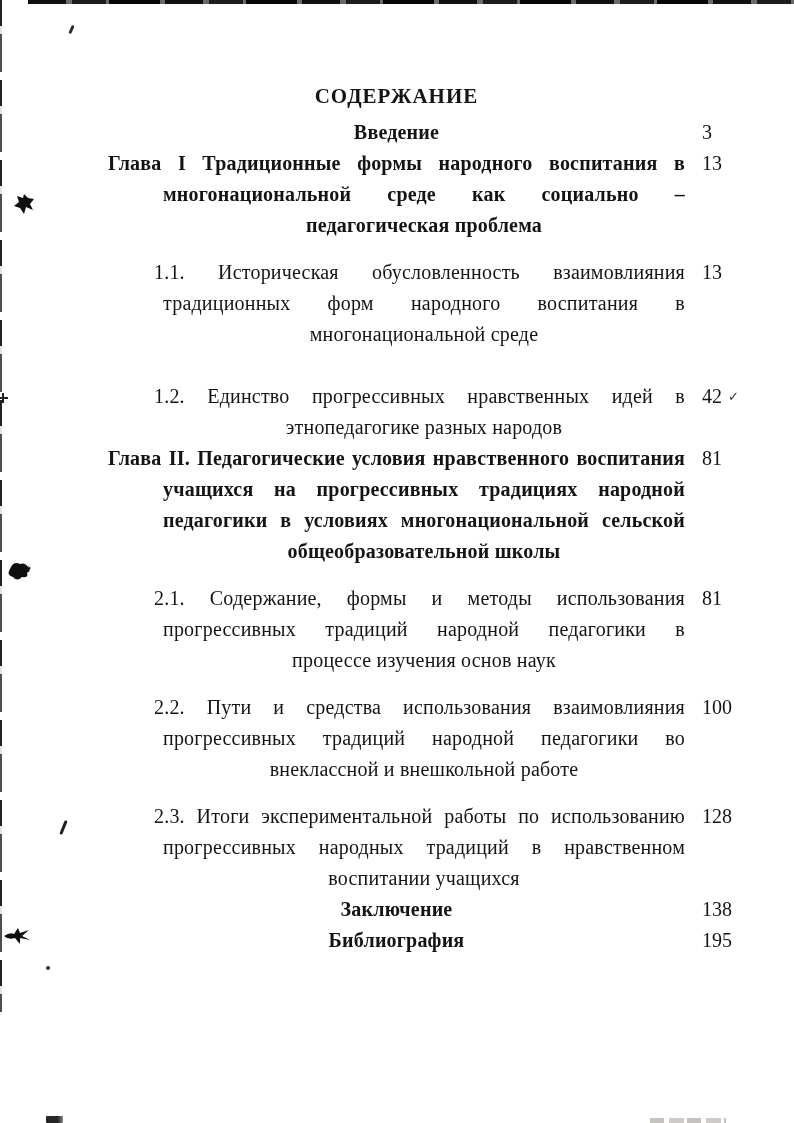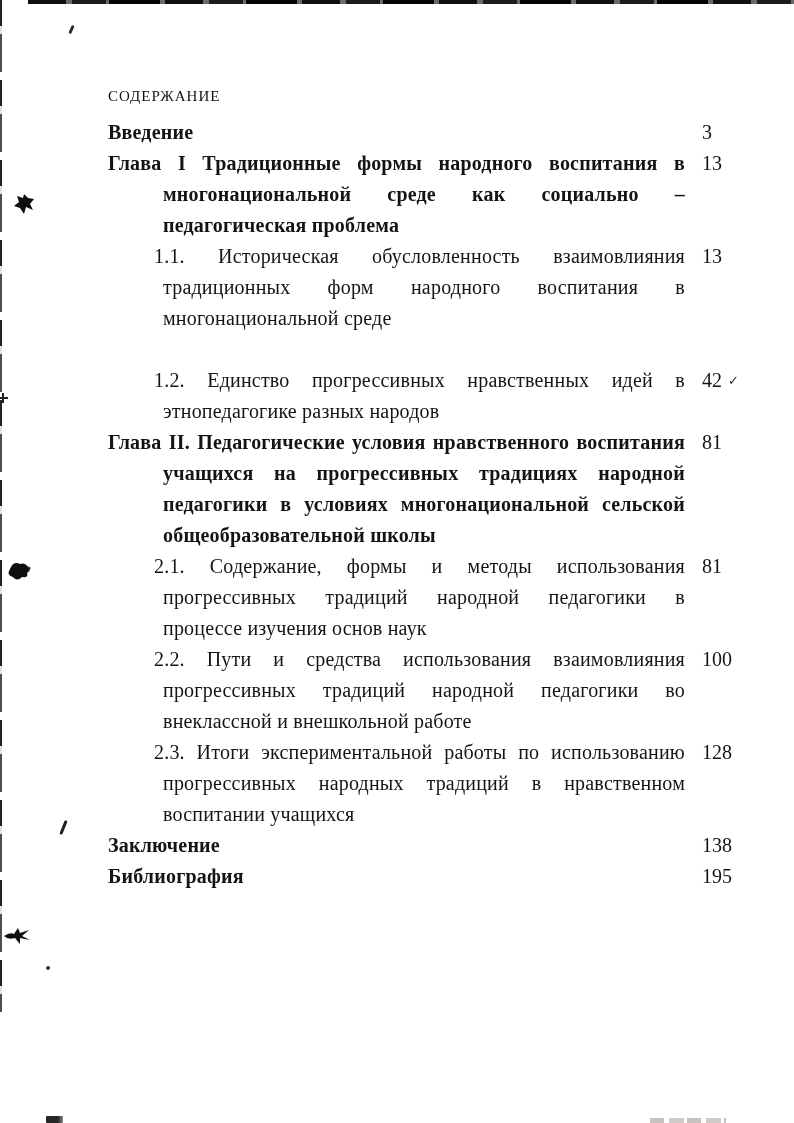--- a/index.html
+++ b/index.html
@@ -69,23 +69,23 @@
     width: 76px; height: 5px;
     background: repeating-linear-gradient(90deg,
       #c6c2be 0 14px, rgba(0,0,0,0) 14px 19px, #cfccc8 19px 34px, rgba(0,0,0,0) 34px 37px);
   }
 
   
   .doc-title {
     position: absolute;
     left: 108px; top: 84px;
     width: 577px;
-    text-align: left;
-    font-size: 15px;
-    font-weight: normal;
+    text-align: center;
+    font-size: 21px;
+    font-weight: bold;
     letter-spacing: 1px;
     line-height: 24px;
   }
 
   
   .toc {
     position: absolute;
     left: 108px;
     top: 117px;
     width: 625px;
@@ -93,34 +93,35 @@
   .entry { position: relative; }
   .entry.gap-before { margin-top: 31px; }
   .entry.b .line { font-weight: bold; }
   .line {
     width: 577px;
     box-sizing: border-box;
     font-size: 20px;
     line-height: 31px;
     letter-spacing: 0.2px;
     white-space: normal;
+    text-align: center;
   }
   .line.j {
     text-align: justify;
     height: 31px;
     overflow: hidden;
   }
   .line.j::after {
     content: "";
     display: inline-block;
     width: 100%;
     height: 0;
   }
   .line.c { padding-left: 55px; }   
-  .line.s { padding-left: 46px; }   
+  .line.s { padding-left: 46px; margin-top: 16px; }   
   .num {
     position: absolute;
     left: 594px; top: 0;
     width: 40px;
     font-size: 20px;
     line-height: 31px;
     text-align: left;
     white-space: nowrap;
   }
   .num .check {

